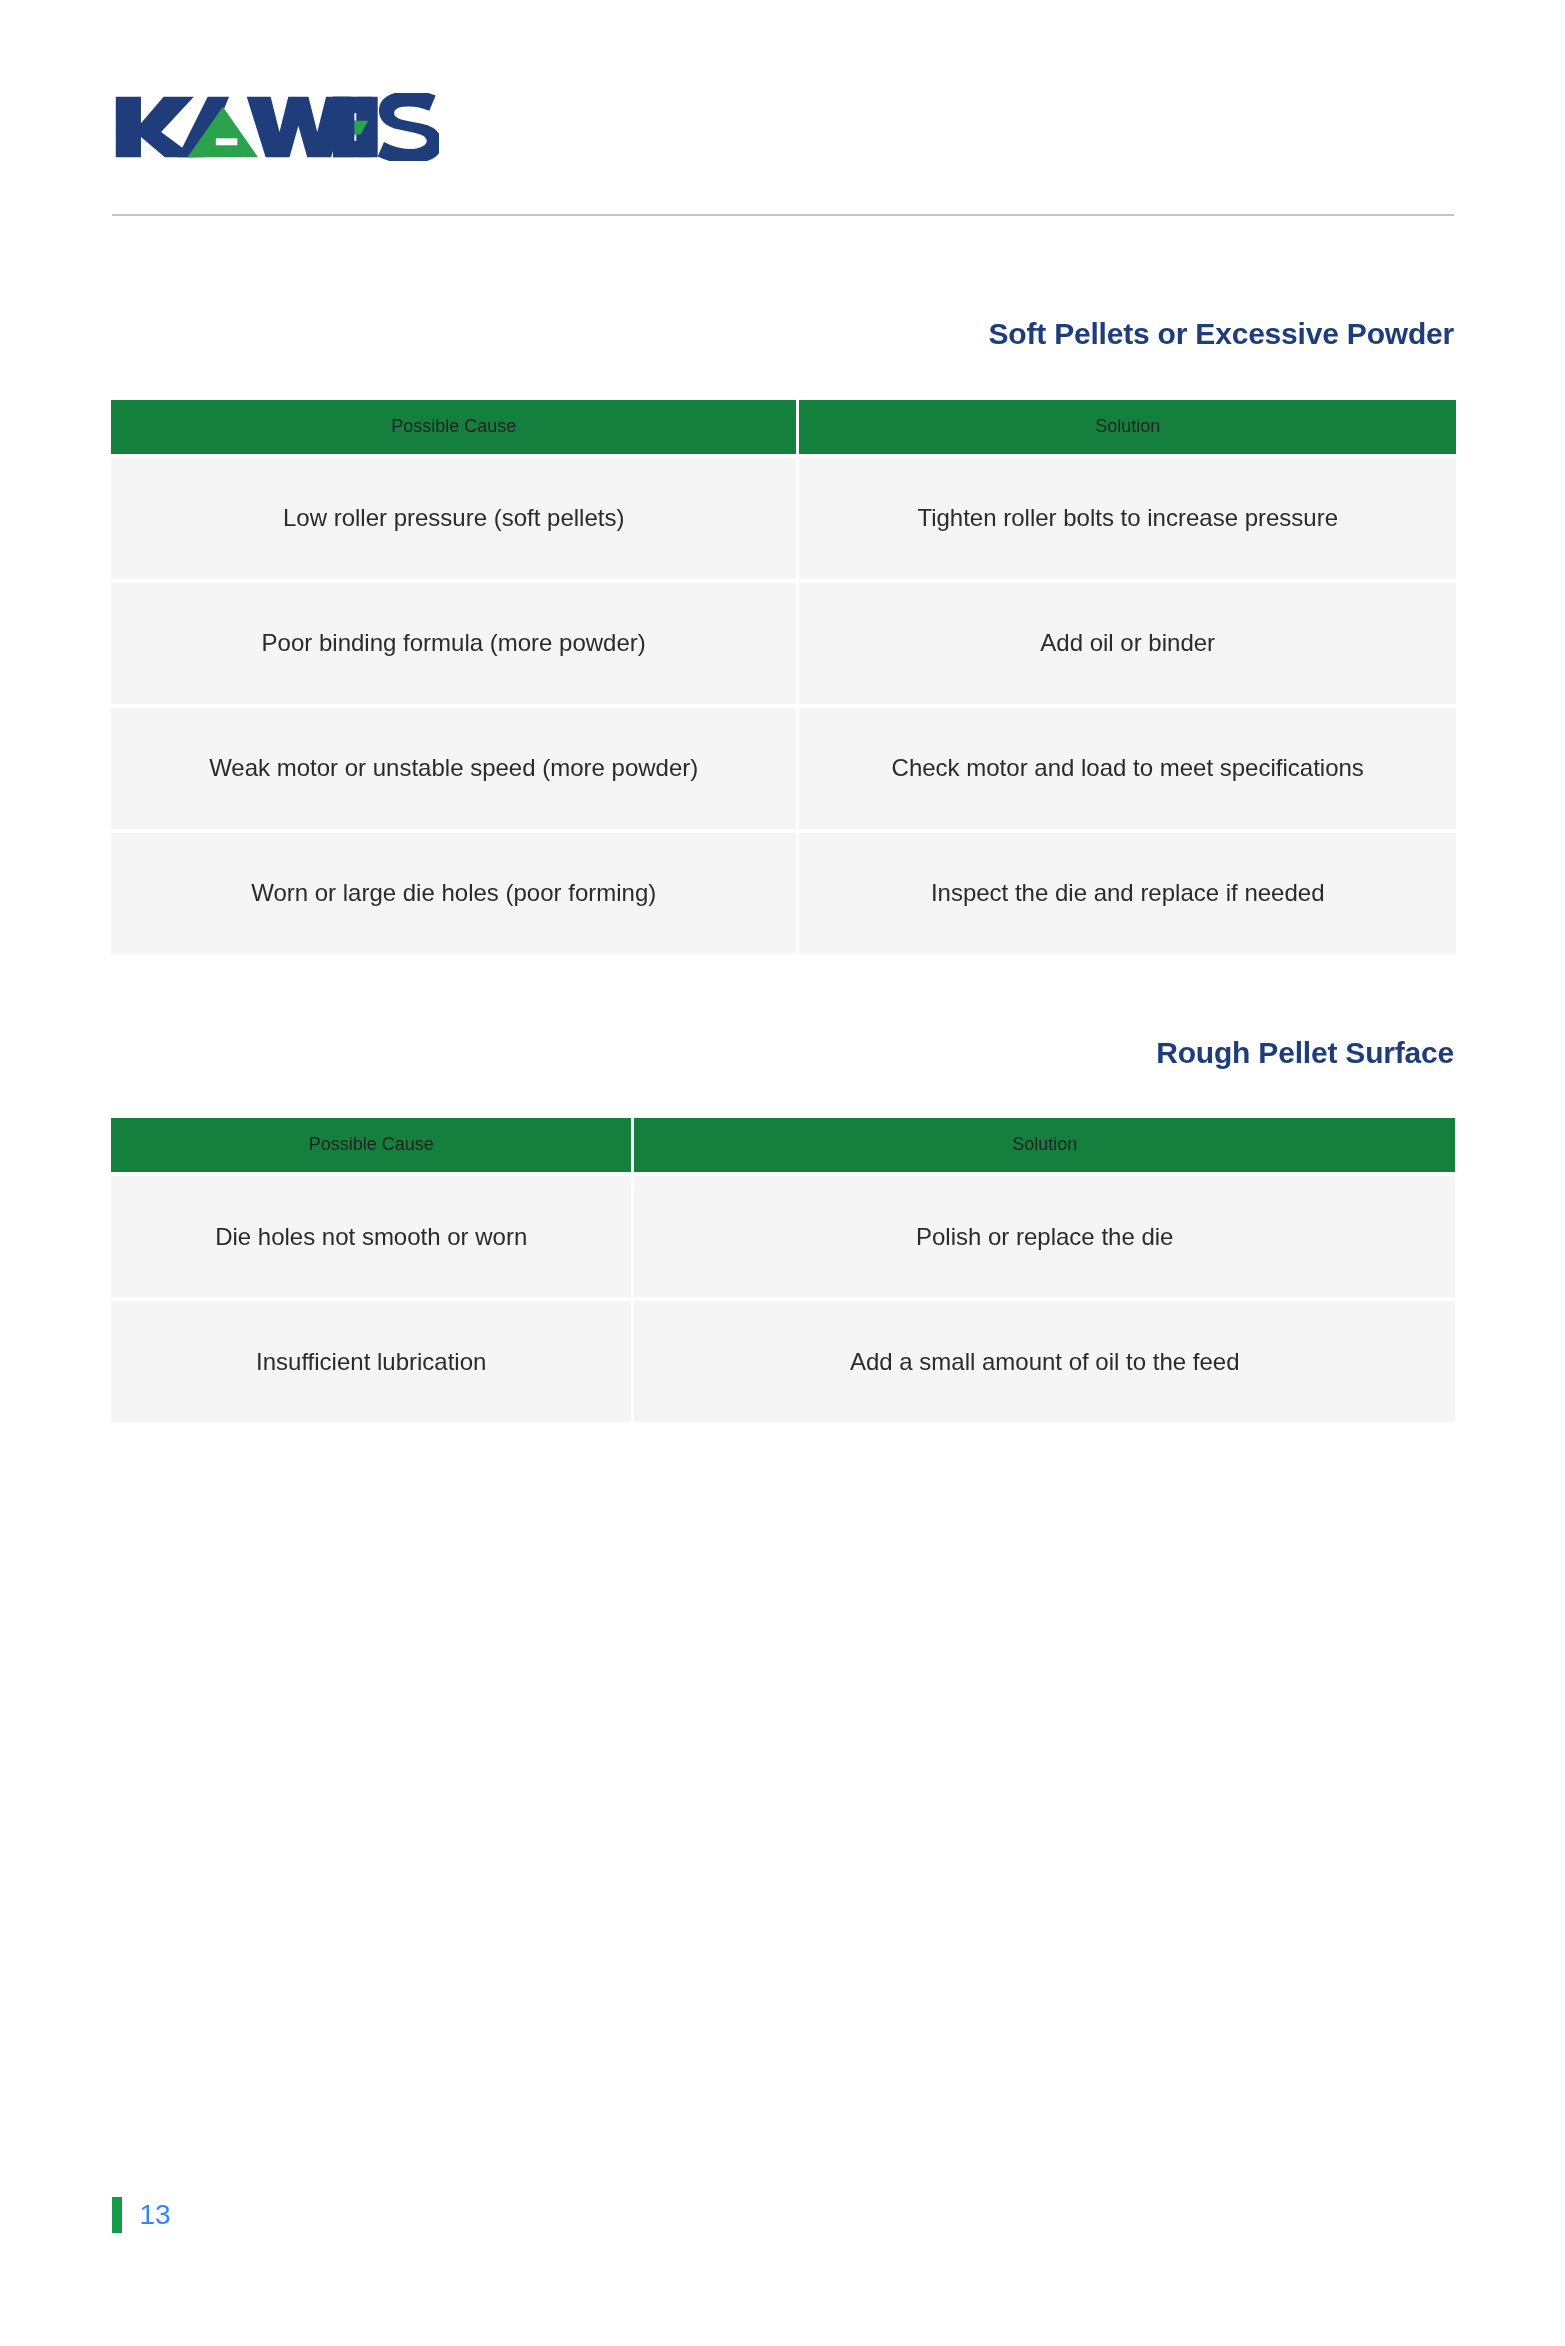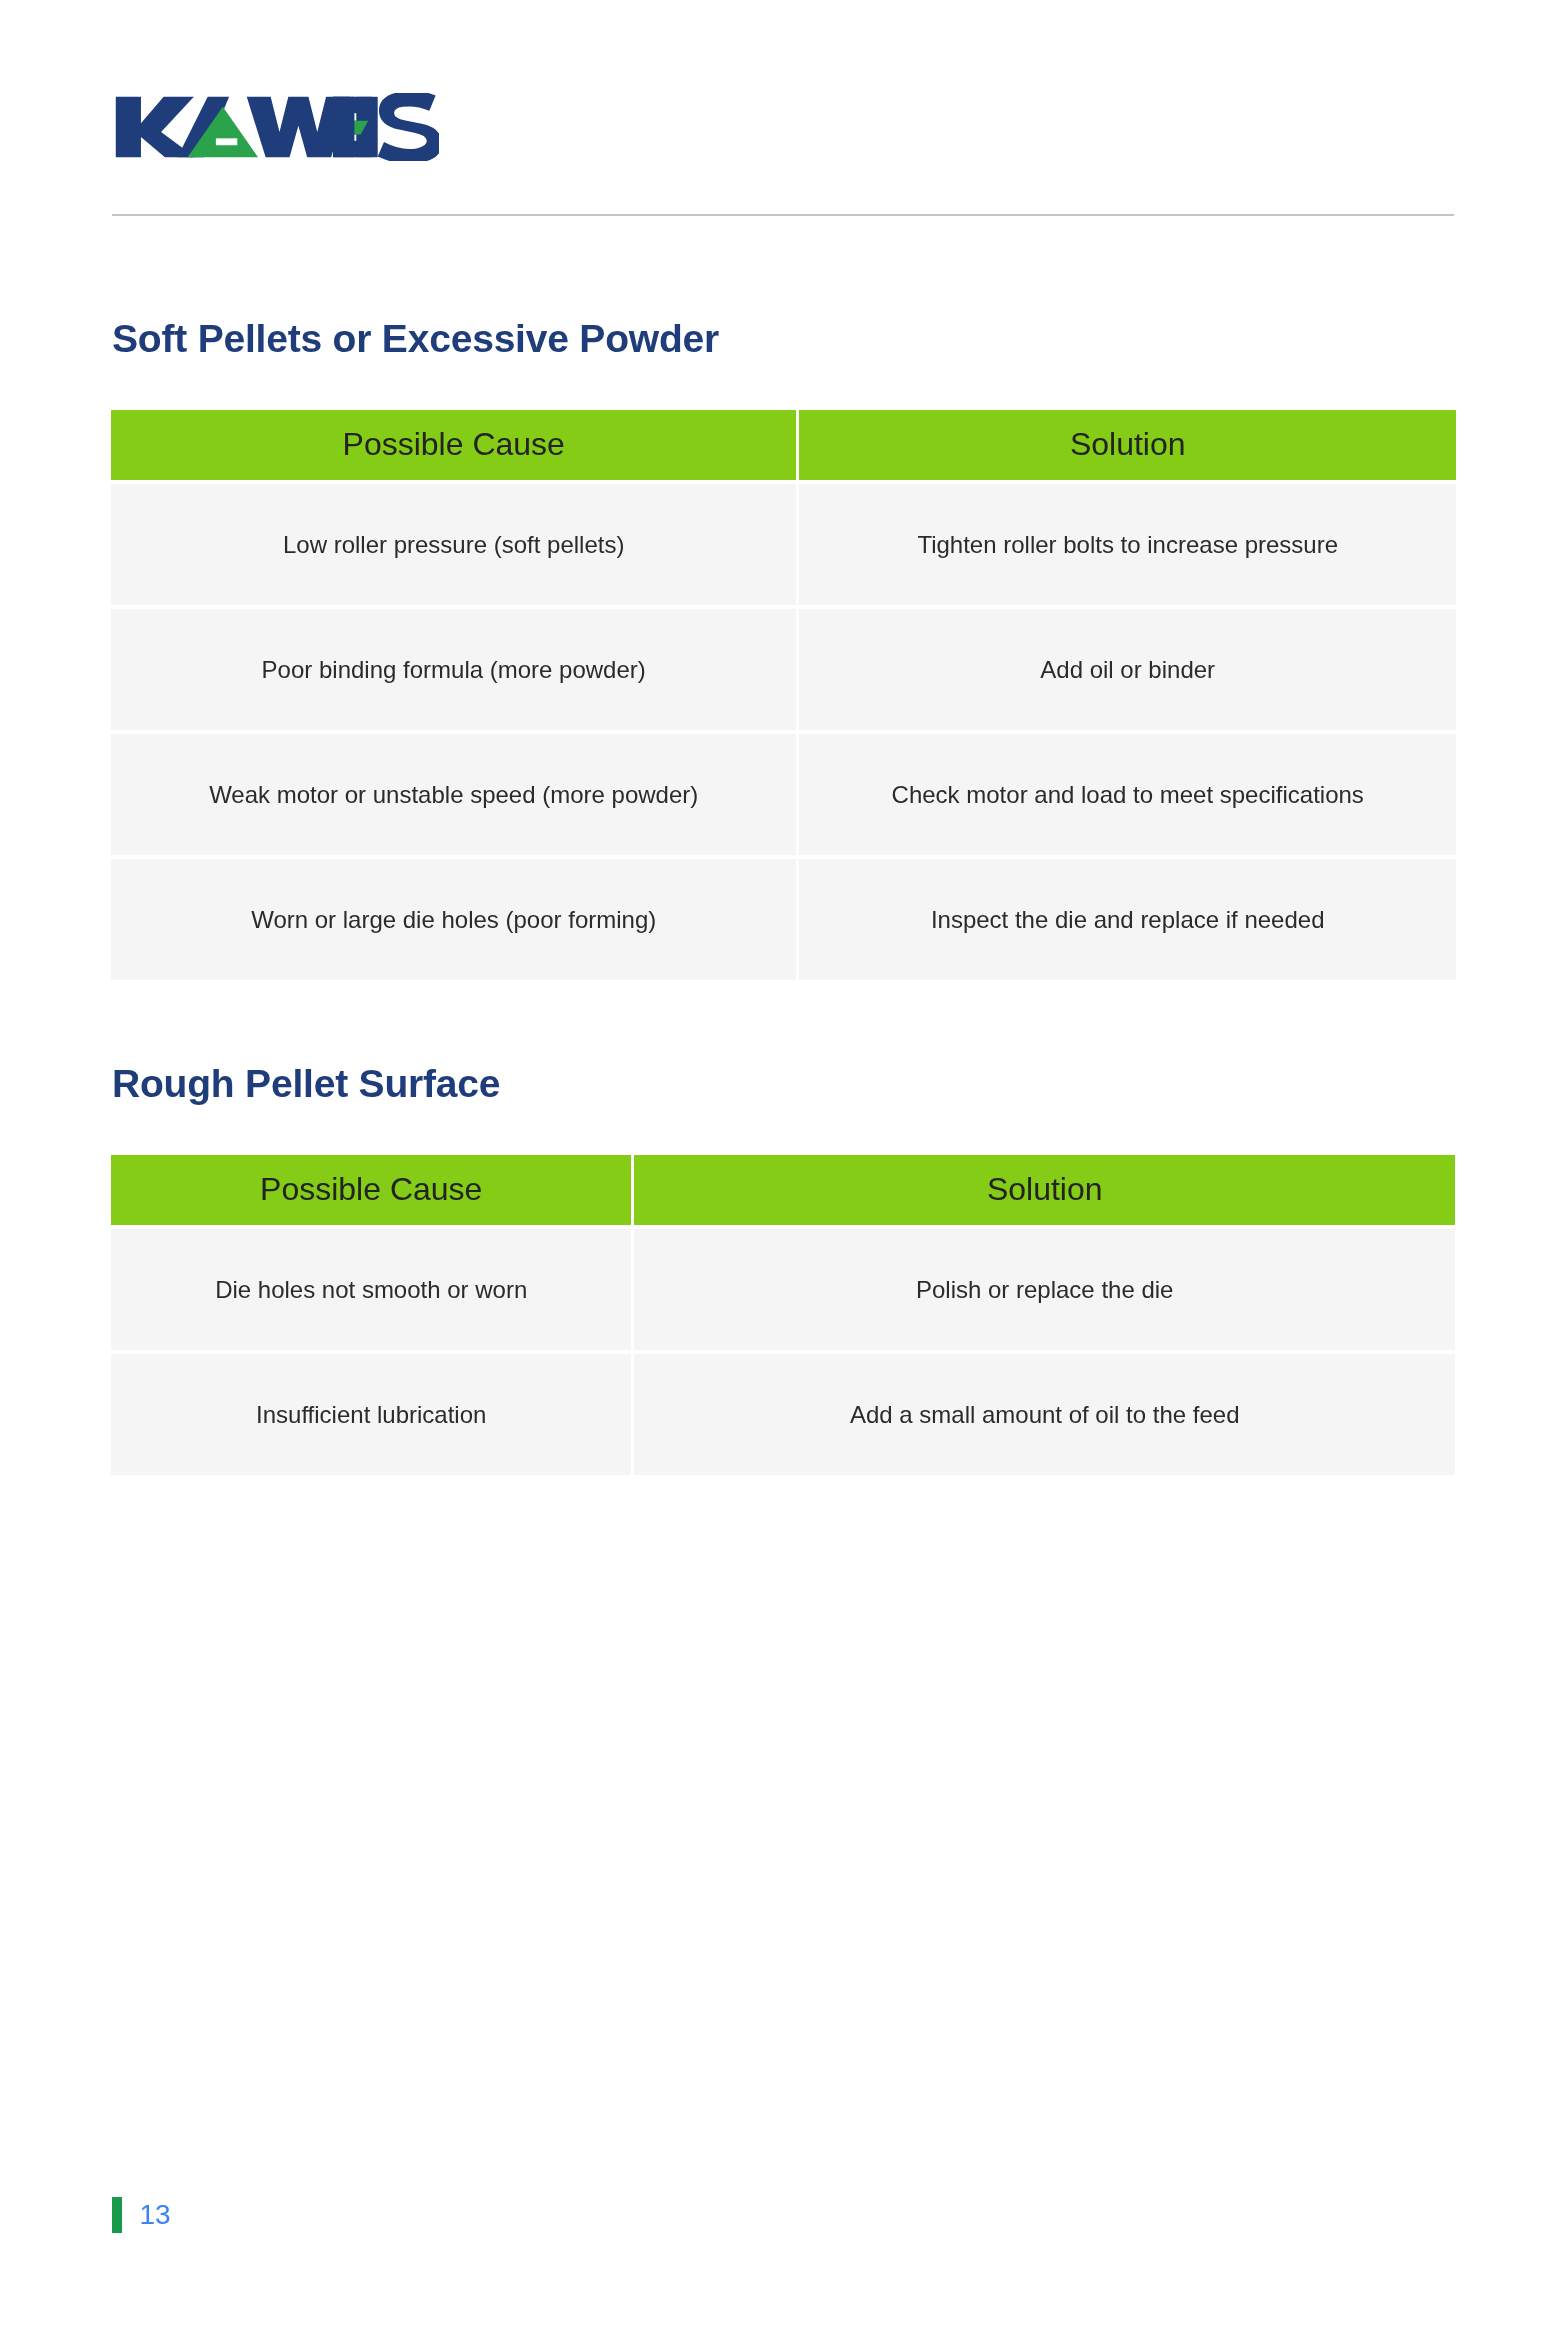--- a/index.html
+++ b/index.html
@@ -58,48 +58,49 @@
   .section {
     margin: 0;
   }
   .section-1 { padding-top: 90px; }
   .section-2 { padding-top: 78px; }
 
   h2.section-heading {
     margin: 0 0 44px 0;
     padding: 0;
     font-family: "Liberation Sans", sans-serif;
-    font-size: 39px;
+    font-size: 30px;
     font-weight: bold;
     line-height: 1.15;
     letter-spacing: -0.2px;
     color: #1f3d7a;
+    text-align: right;
   }
 
   
   .tbl {
     width: 1342px;
     border-collapse: separate;
     border-spacing: 3.8px 4.7px;
     margin: 0 0 0 -3.8px;
     table-layout: fixed;
   }
   .tbl th, .tbl td {
     padding: 0 13.2px;
     text-align: center;
     vertical-align: middle;
     font-family: "Liberation Sans", sans-serif;
     font-weight: normal;
     line-height: 1.3;
   }
   .tbl th {
-    background: #84cc16;
+    background: #15803d;
     color: #232323;
-    font-size: 32px;
-    height: 70px;
+    font-size: 18px;
+    height: 54px;
   }
   .tbl td {
     background: #f5f5f5;
     color: #2b2b2b;
     font-size: 24px;
     height: 121px;
   }
 
   
   .tbl-soft col.c1 { width: 685px; }

